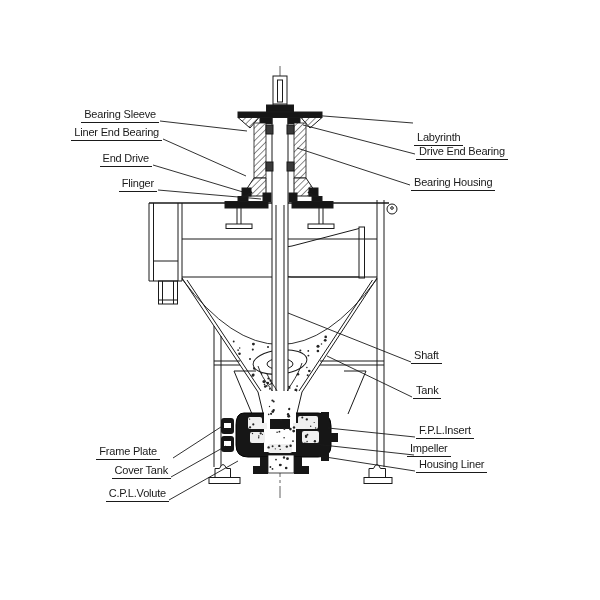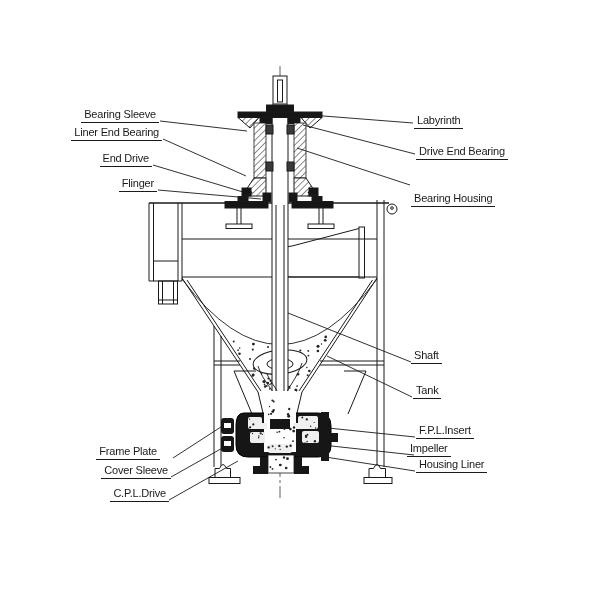--- a/index.html
+++ b/index.html
@@ -345,24 +345,24 @@
     <line x1="171" y1="477" x2="226" y2="446"></line>
     <line x1="169" y1="500" x2="238" y2="461"></line>
   </g>
 </svg>
 
   <div class="lbl" style="top:108px;right:441px">Bearing Sleeve</div>
   <div class="lbl" style="top:126px;right:438px">Liner End Bearing</div>
   <div class="lbl" style="top:152px;right:448px">End Drive</div>
   <div class="lbl" style="top:177px;right:443px">Flinger</div>
   <div class="lbl" style="top:445px;right:440px">Frame Plate</div>
-  <div class="lbl" style="top:464px;right:429px">Cover Sleeve</div>
-  <div class="lbl" style="top:487px;right:431px">C.P.L.Drive</div>
-
-  <div class="lbl" style="top:114px;left:414px">Labyrinth</div>
+  <div class="lbl" style="top:464px;right:429px">Cover Tank</div>
+  <div class="lbl" style="top:487px;right:431px">C.P.L.Volute</div>
+
+  <div class="lbl" style="top:131px;left:414px">Labyrinth</div>
   <div class="lbl" style="top:145px;left:416px">Drive End Bearing</div>
-  <div class="lbl" style="top:192px;left:411px">Bearing Housing</div>
+  <div class="lbl" style="top:176px;left:411px">Bearing Housing</div>
   <div class="lbl" style="top:349px;left:411px">Shaft</div>
   <div class="lbl" style="top:384px;left:413px">Tank</div>
   <div class="lbl" style="top:424px;left:416px">F.P.L.Insert</div>
   <div class="lbl" style="top:442px;left:407px">Impeller</div>
   <div class="lbl" style="top:458px;left:416px">Housing Liner</div>
 </div>
 
 </body></html>

